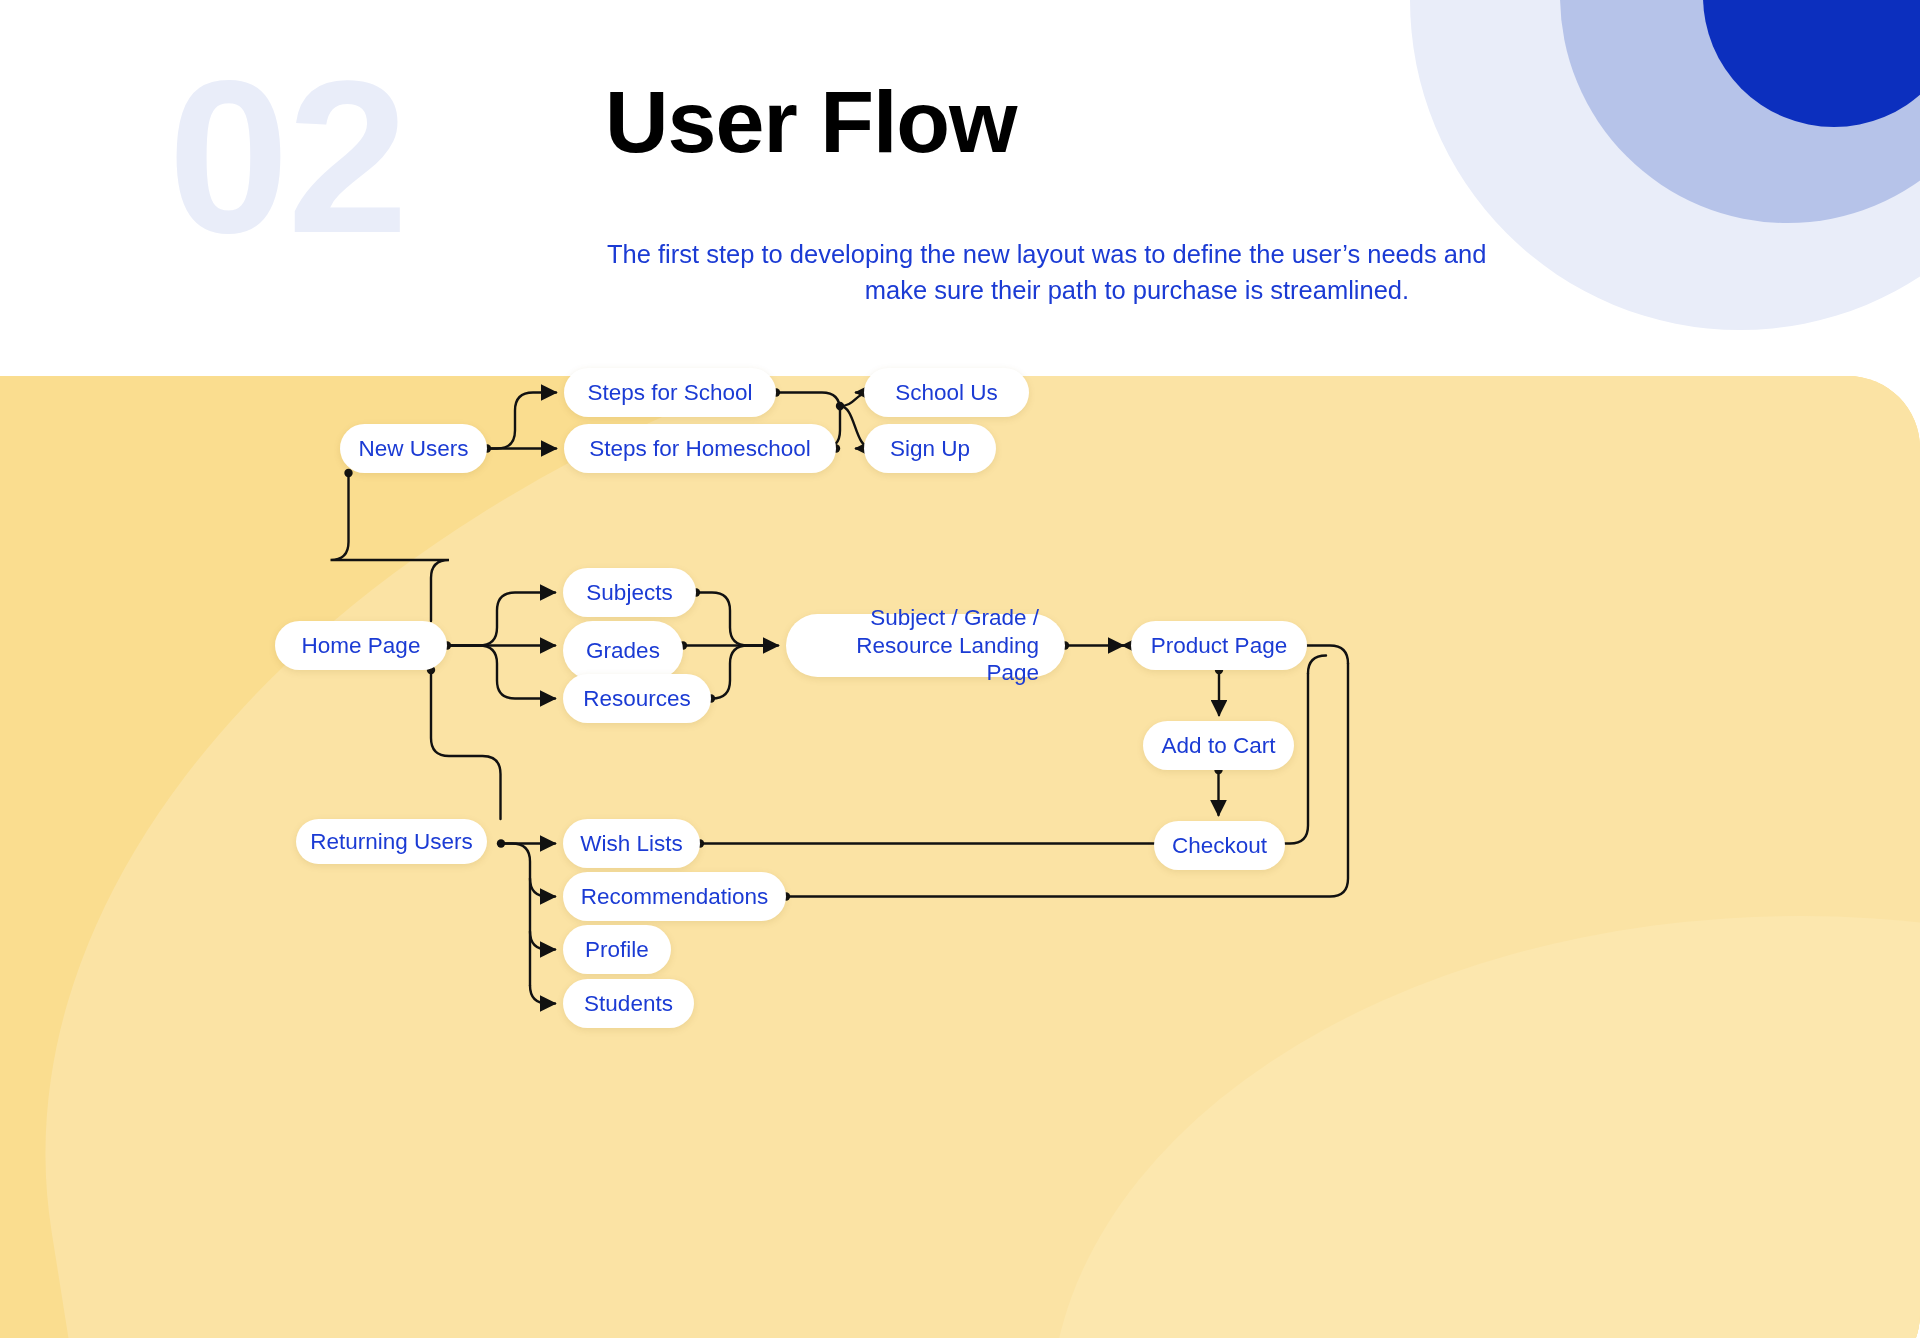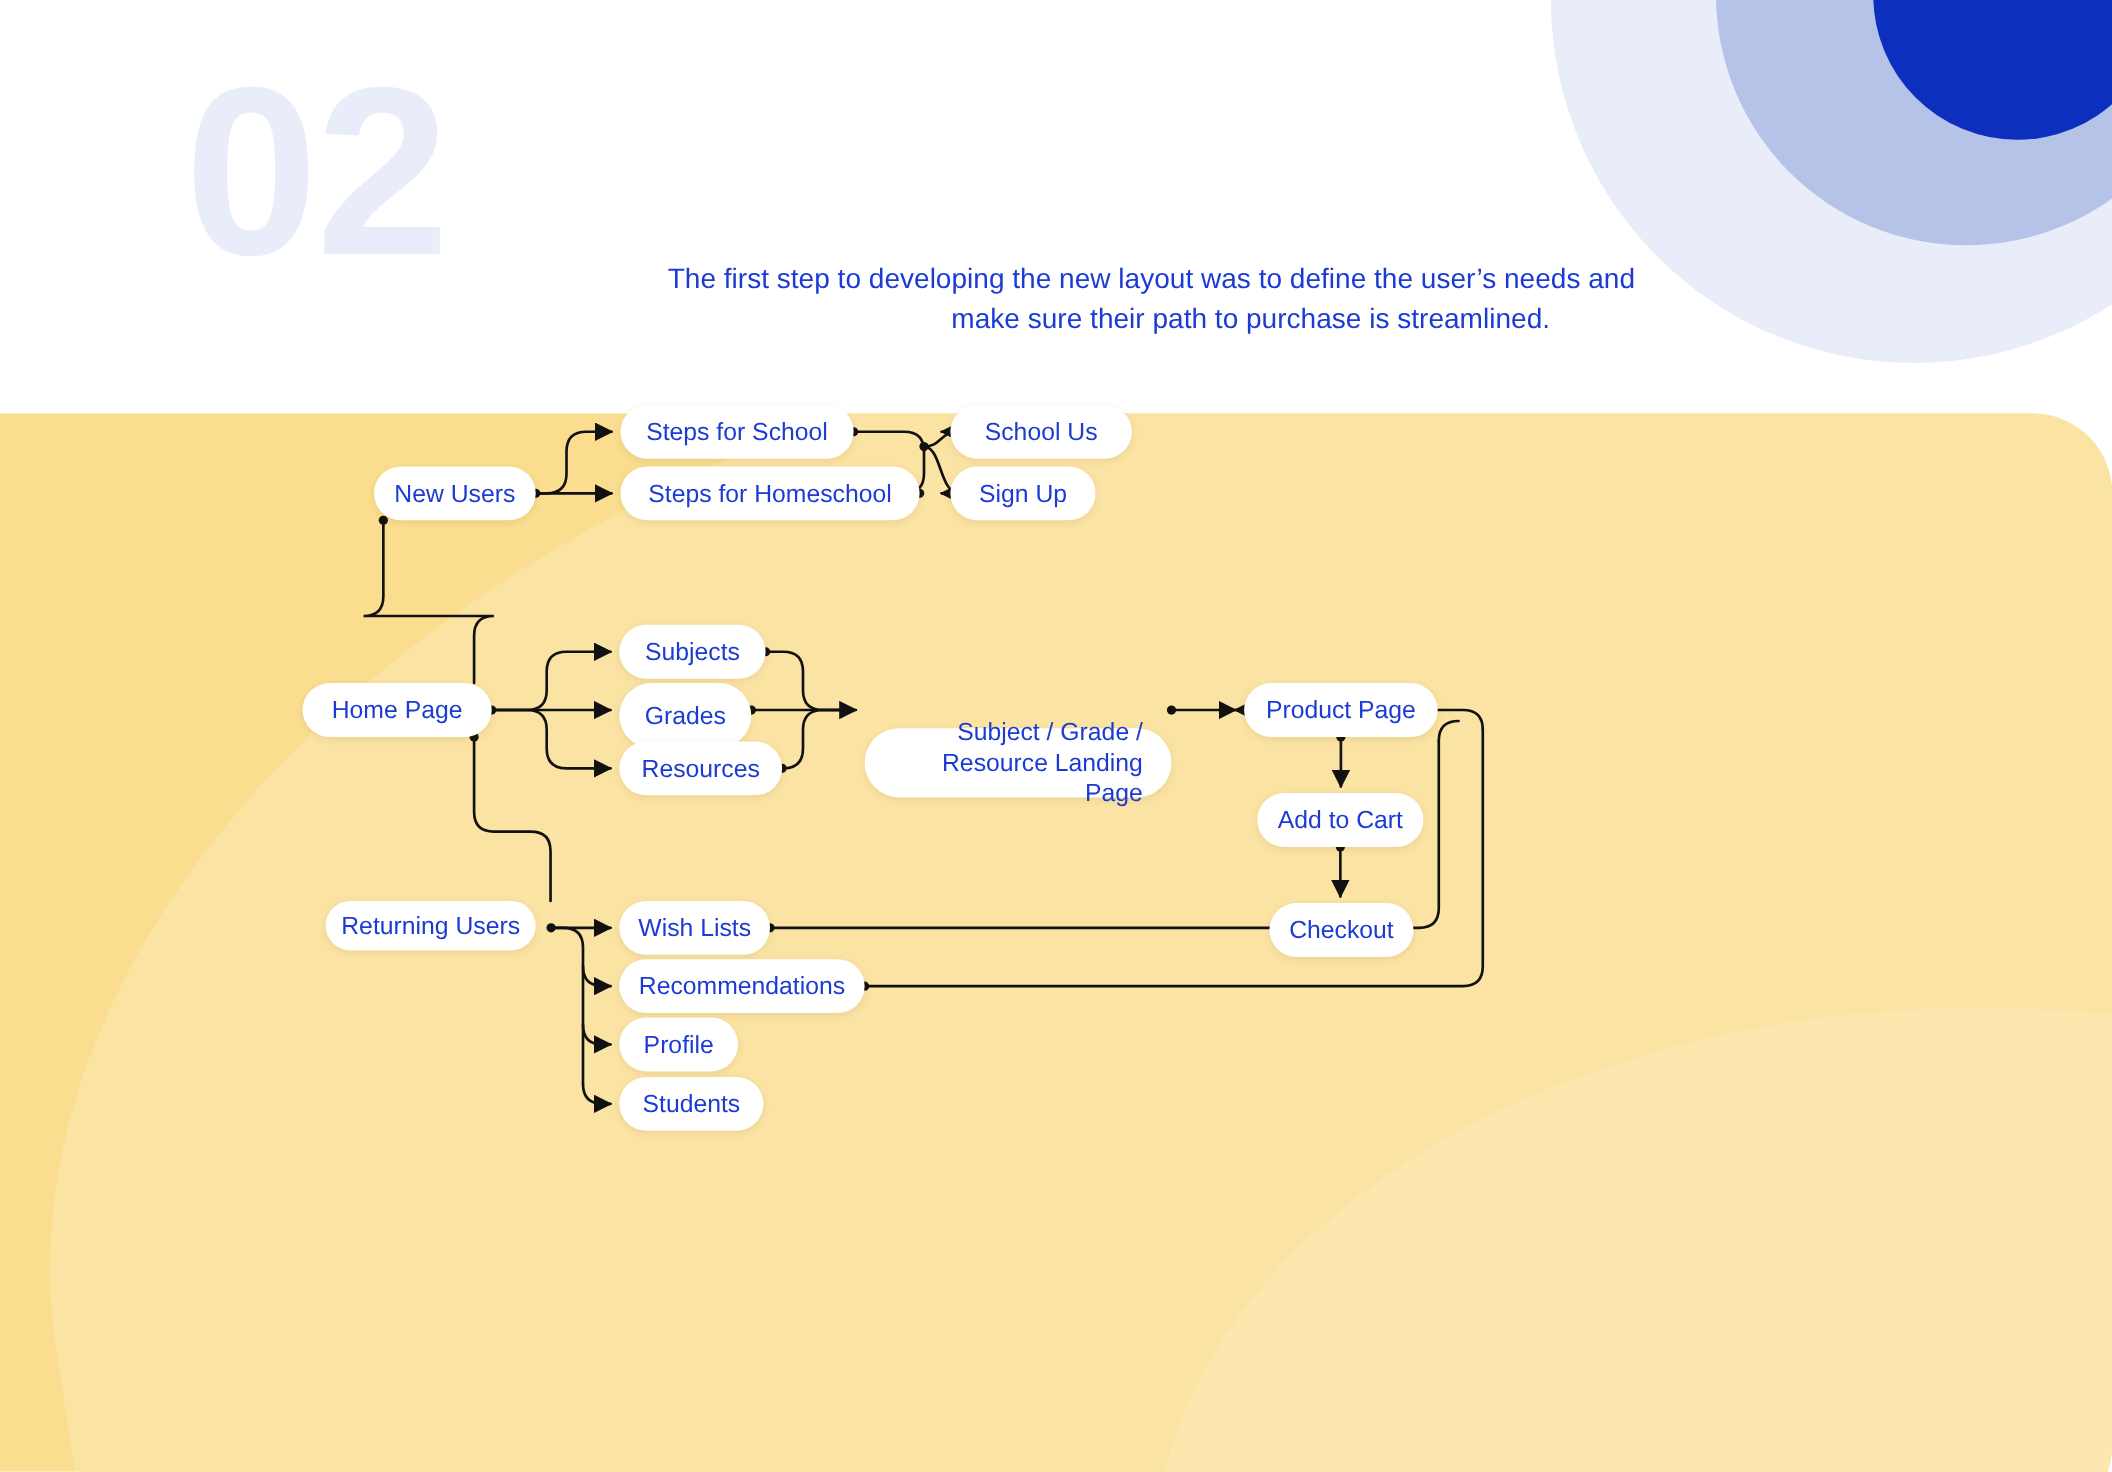--- a/index.html
+++ b/index.html
@@ -68,32 +68,33 @@
     border-radius:999px;
     color:#1b3bd4;
     font-size:22.5px;
     line-height:1.22;
     display:flex; align-items:center; justify-content:center;
     text-align:right;
     box-shadow:0 2px 7px rgba(130,100,20,.13);
     white-space:nowrap;
     padding:0 22px;
   }
-  .node.two-line { white-space:normal; line-height:1.22; padding:0 26px;margin-top:48px; }
+  .node.two-line { white-space:normal; line-height:1.22; padding:0 26px; }
 </style>
 </head>
 <body>
 
 <div id="stage">
 
   <div class="ring" id="ring-outer"></div>
   <div class="ring" id="ring-mid"></div>
   <div class="ring" id="ring-inner"></div>
 
   <div id="num-02">02</div>
+  <h1 id="page-title">User Flow</h1>
   <p id="page-subtitle">
     <span>The first step to developing the new layout was to define the user’s needs and</span>
     <span class="l2">make sure their path to purchase is streamlined.</span>
   </p>
 
   <div id="panel">
     <div id="panel-blob"></div>
     <div id="panel-blob2"></div>
   </div>
 

